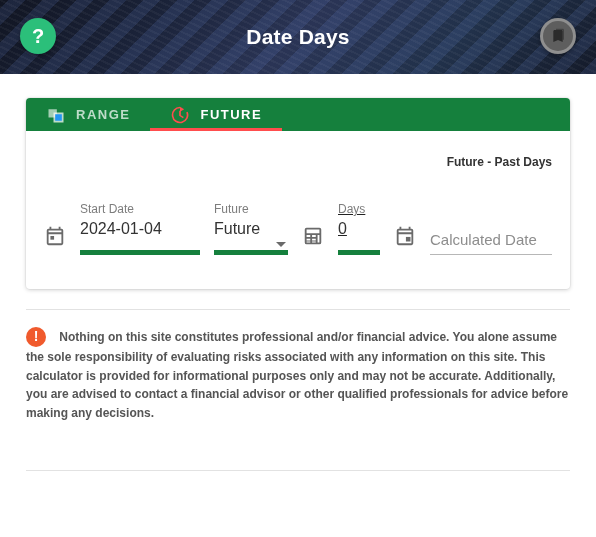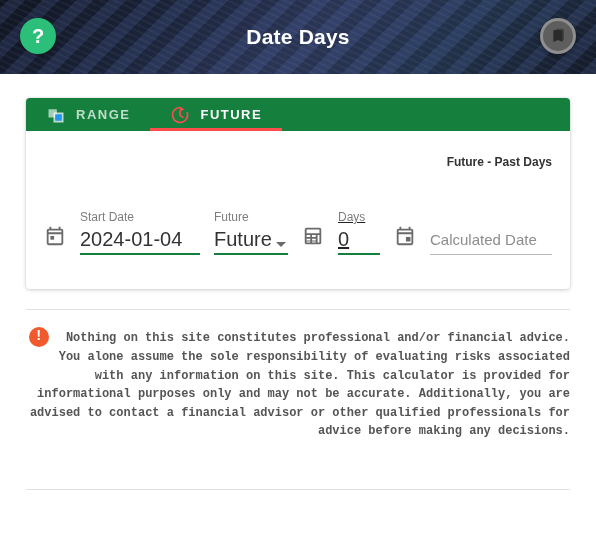--- a/index.html
+++ b/index.html
@@ -87,23 +87,23 @@
     flex-wrap:nowrap;
   }
   .field-icon { color:#6a6a6a; display:flex; align-items:flex-end; padding-bottom:8px; flex:none; }
   .field-icon svg { width:22px; height:22px; fill:#6a6a6a; }
   .field {
     display:flex; flex-direction:column; gap:0;
   }
   .field-label { font-size:12px; color:#7d7d7d; }
   .underline-input {
     border:none;
-    border-bottom:2px solid #15803d;
-    font-size:20px;
-    padding:4px 0 2px 0;
+    border-bottom:5px solid #15803d;
+    font-size:16px;
+    padding:4px 0 12px 0;
     background:transparent;
     outline:none;
     color:#333;
   }
   .underline-input::placeholder { color:#8d8d8d; }
   .select-wrap { position:relative; }
   .select-caret {
     position:absolute; right:2px; bottom:8px;
     border-left:5px solid transparent;
     border-right:5px solid transparent;
@@ -124,22 +124,21 @@
     border-top:1px solid #e2e2e2;
     margin:20px 26px 0 26px;
   }
 
   .disclaimer-wrap { padding:18px 26px 0 26px; }
   .disclaimer {
     font-size:12px;
     line-height:1.55;
     color:#555;
     font-weight:600;
-    text-align:right;
-    font-family:Liberation Mono, monospace;
+    text-align:left;
   }
   .disclaimer .err-icon {
     display:inline-flex; vertical-align:middle;
     width:20px; height:20px; border-radius:50%;
     background:#f05a2d; color:#fff;
     align-items:center; justify-content:center;
     font-size:14px; font-weight:700;
     margin-right:10px;
     position:relative; top:-1px;
   }

